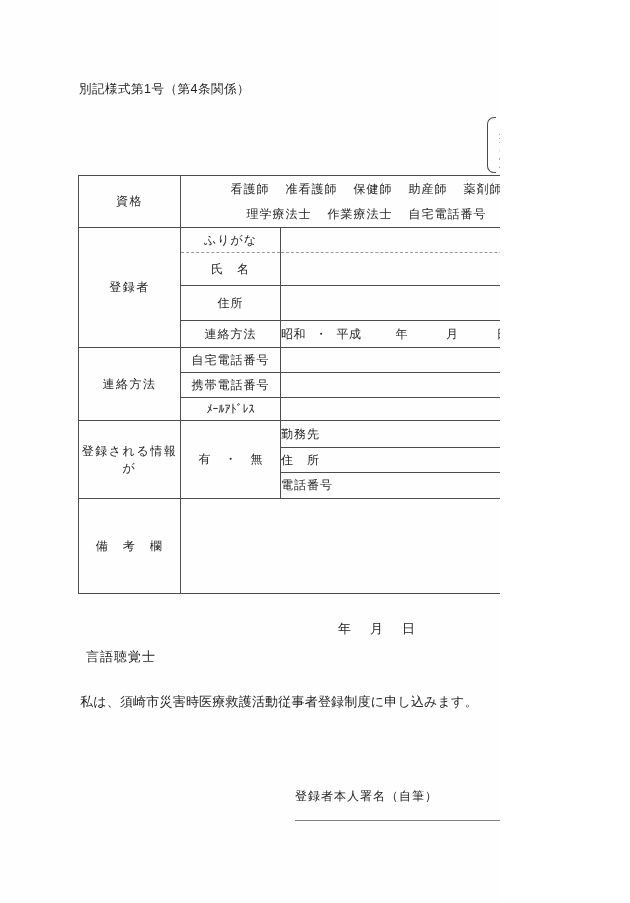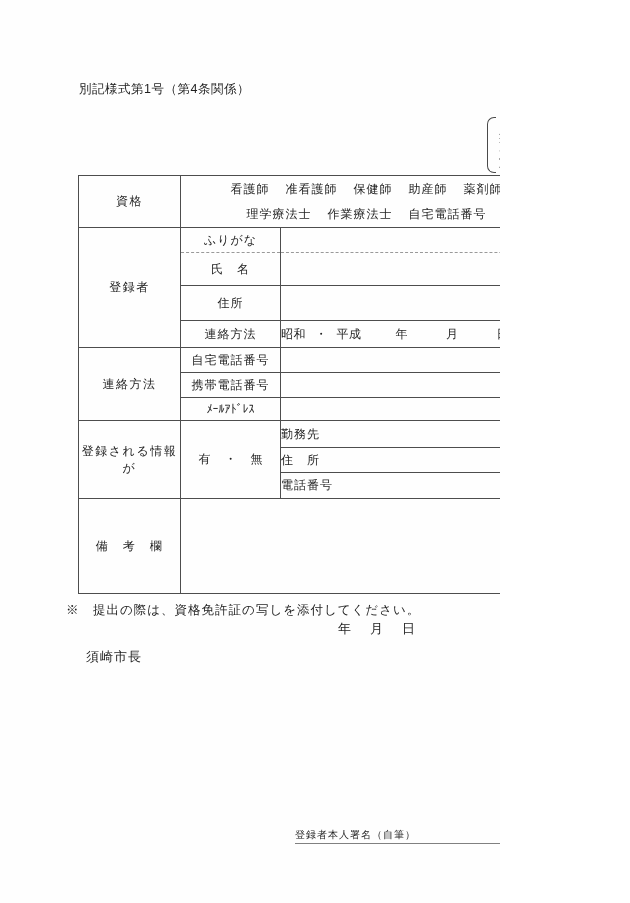--- a/index.html
+++ b/index.html
@@ -46,22 +46,22 @@
   .workcell .row{display:flex;align-items:flex-end;}
   .workcell .fill{flex:1;align-self:stretch;}
   .worklabel{letter-spacing:1px;}
 
   .note{position:absolute;left:66px;top:602px;font-size:12.5px;letter-spacing:1px;}
   .date-line{position:absolute;right:82px;top:620px;font-size:13px;letter-spacing:3px;text-align:center;}
   .addressee{position:absolute;left:86px;top:648px;font-size:13px;letter-spacing:1px;}
   .paragraphs{position:absolute;left:66px;top:688px;width:489px;font-size:13px;
     line-height:28.5px;text-align:justify;letter-spacing:.2px;}
   .paragraphs p{margin:0;text-indent:14px;}
-  .signature{position:absolute;left:295px;top:828px;width:264px;
-    border-bottom:1.5px solid #808080;padding-bottom:1px;font-size:10px;letter-spacing:1px;}
+  .signature{position:absolute;left:295px;top:788px;width:264px;
+    border-bottom:1.5px solid #808080;padding-bottom:15px;font-size:12px;letter-spacing:1px;}
 </style>
 </head>
 <body>
 
 <div class="page">
 
   <div class="form-number">別記様式第1号（第4条関係）</div>
 
 
   <div class="bracket">
@@ -158,24 +158,24 @@
         </td>
       </tr>
 
       <tr class="r-remarks">
         <td class="c lbl">備　考　欄</td>
         <td colspan="2"></td>
       </tr>
     </tbody>
   </table>
 
-  <div class="note">※　提出の際は、資格免許証の写しを添付してください。</div>
 
   <div class="date-line">年　月　日</div>
 
-  <div class="addressee">須崎市長</div>
+  <div class="addressee">言語聴覚士</div>
 
   <div class="paragraphs">
+    <p>私は、須崎市災害時医療救護活動従事者登録制度に申し込みます。</p>
   </div>
 
   <div class="signature">登録者本人署名（自筆）</div>
 
 </div>
 
 </body></html>

